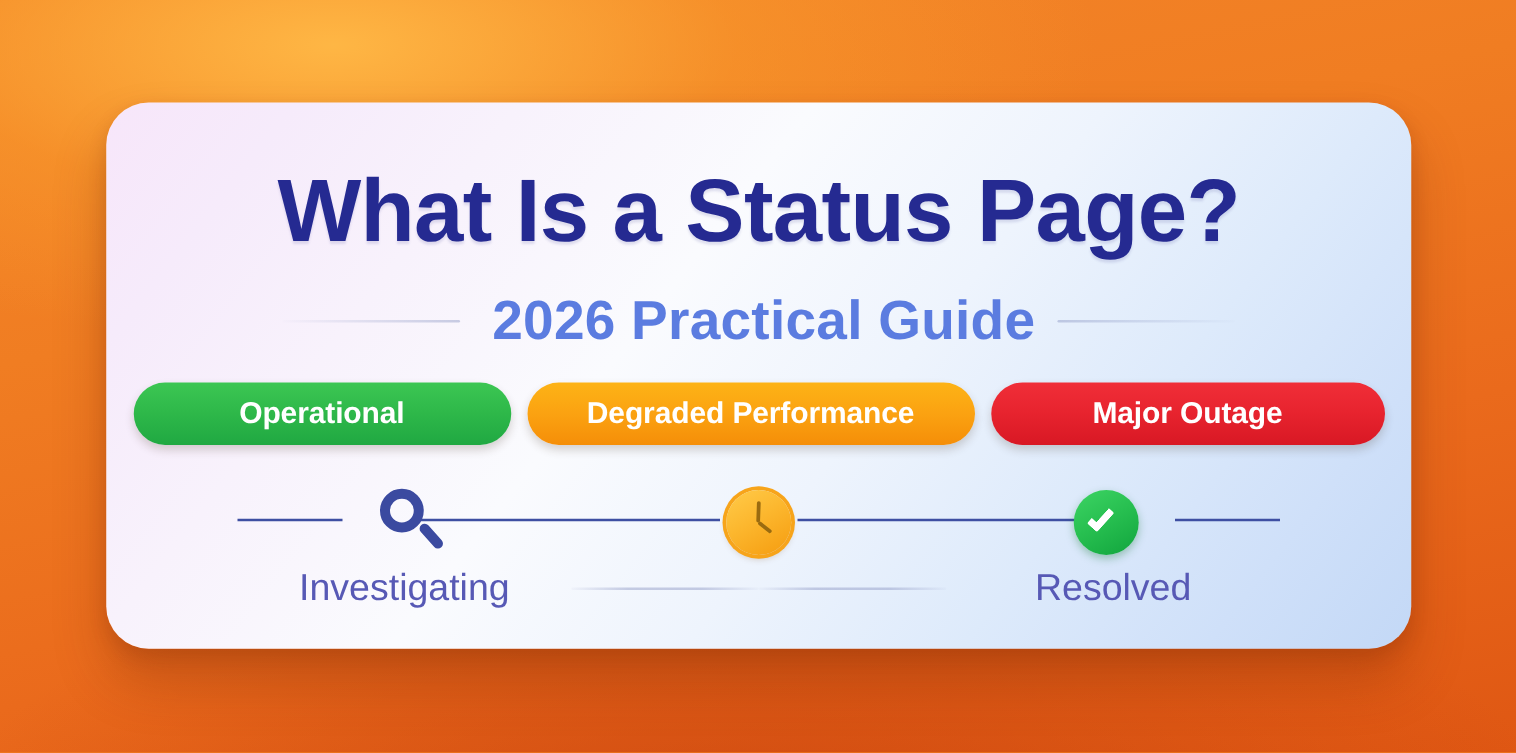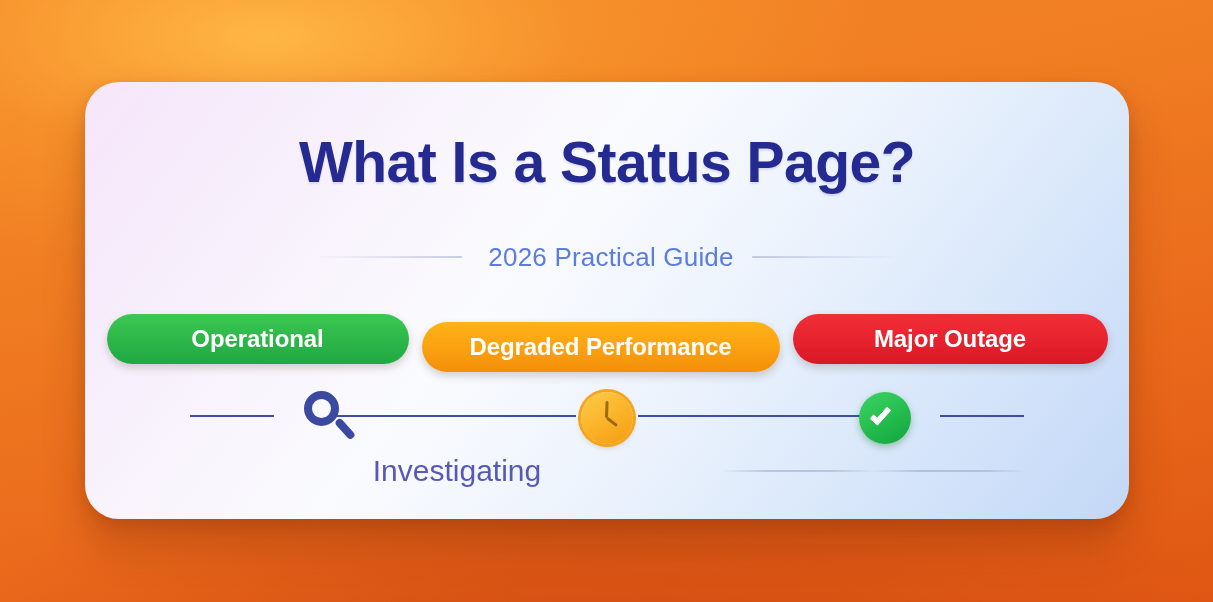--- a/index.html
+++ b/index.html
@@ -60,21 +60,21 @@
   
   #title-block {
     position: absolute;
     left: 0;
     right: 0;
     top: 52px;
     text-align: center;
   }
   #page-title {
     margin: 0;
-    font-size: 57px;
+    font-size: 71px;
     line-height: 1;
     font-weight: 700;
     letter-spacing: -0.5px;
     color: #252a91;
     font-family: "Liberation Sans", sans-serif;
     text-shadow: 0 2px 2px rgba(60, 60, 140, 0.14);
   }
 
   #subtitle-row {
     position: absolute;
@@ -92,22 +92,22 @@
     width: 142px;
     border-radius: 2px;
   }
   .subtitle-rule.left {
     background: linear-gradient(to right, rgba(150,160,200,0.02), rgba(130,142,190,0.42));
   }
   .subtitle-rule.right {
     background: linear-gradient(to left, rgba(150,160,200,0.02), rgba(130,142,190,0.42));
   }
   #page-subtitle {
-    font-size: 26px;
-    font-weight: 400;
+    font-size: 44px;
+    font-weight: 700;
     color: #5b7ce0;
     white-space: nowrap;
     letter-spacing: 0.2px;
     margin-left: 8px;
   }
 
   
   #status-pill-row {
     position: absolute;
     left: 0;
@@ -132,21 +132,20 @@
     white-space: nowrap;
     box-shadow: 0 4px 8px rgba(60, 40, 20, 0.20);
   }
   .status-pill.operational {
     background: linear-gradient(180deg, #3cc653 0%, #2fb94a 45%, #20a842 100%);
     min-width: 242px;
   }
   .status-pill.degraded {
     background: linear-gradient(180deg, #fdb316 0%, #fba211 50%, #f58e08 100%);
     min-width: 298px;
-    margin-top: 16px;
   }
   .status-pill.outage {
     background: linear-gradient(180deg, #f02e38 0%, #e7232e 50%, #d81824 100%);
     min-width: 255px;
   }
 
   
   #timeline {
     position: absolute;
     left: 105px;
@@ -369,18 +368,19 @@
           <span class="node-icon">
             <span class="check-glyph"></span>
           </span>
         </div>
       </div>
 
       <div id="timeline-labels">
         <div class="label-slot">Investigating</div>
         <div class="label-rule"></div>
         <div class="label-rule"></div>
+        <div class="label-slot">Resolved</div>
       </div>
 
     </div>
 
   </div>
 </div>
 
 </body></html>

